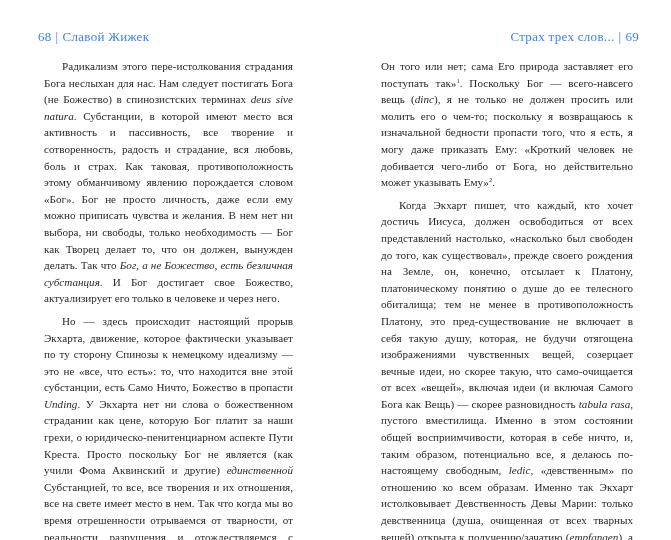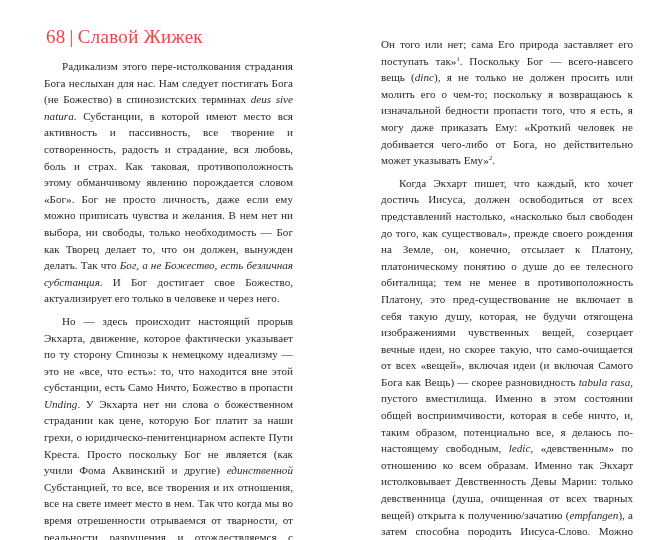--- a/index.html
+++ b/index.html
@@ -1,21 +1,21 @@
 <!DOCTYPE html>
 <html><head>
   <meta charset="utf-8">
   <style>
     html, body { margin: 0; padding: 0; background: #ffffff; }
     body { width: 671px; height: 540px; position: relative; overflow: hidden;
            font-family: "Liberation Serif", "DejaVu Serif", serif; color: #2a2a2a; }
     .page { position: absolute; top: 0; width: 335px; height: 540px; box-sizing: border-box; }
     .page.left { left: 0; padding: 30px 36px 0 38px; }
     .page.right { left: 335px; padding: 30px 31px 0 40px; }
-    .running-head { font-size: 19px; letter-spacing: 0.3px; height: 22px; line-height: 14px; color: #ef4444; margin-left: 8px; }
+    .running-head { font-size: 13px; letter-spacing: 0.3px; height: 22px; line-height: 14px; color: #3b82f6; }
     .running-head.left-rh { text-align: left; }
     .running-head.right-rh { text-align: right; }
     .running-head .sep { margin: 0 4px; }
     .text { font-size: 11.15px; line-height: 16.6px; text-align: justify; hyphens: manual; }
     .text p { margin: 6px; text-indent: 18px; }
     .text p.cont { text-indent: 0; }
     .text i { font-style: italic; }
     sup.ref { font-size: 6.5px; vertical-align: 4px; line-height: 0; }
   </style>
 </head>
@@ -25,18 +25,21 @@
   <div class="running-head left-rh">
     <span>68</span><span class="sep">|</span><span>Славой Жижек</span>
   </div>
   <div class="text">
       <p><span>Радикализм этого пере-истолкования страдания Бога неслыхан для нас. Нам следует постигать Бога (не Божество) в спинозистских терминах </span><i>deus sive natura</i><span>. Субстанции, в которой имеют место вся активность и пассивность, все творение и сотворенность, радость и страдание, вся любовь, боль и страх. Как таковая, противоположность этому обманчивому явлению порождается словом «Бог». Бог не просто личность, даже если ему можно приписать чувства и желания. В нем нет ни выбора, ни свободы, только необходимость — Бог как Творец делает то, что он должен, вынужден делать. Так что </span><i>Бог, а не Божество, есть безличная субстанция</i><span>. И Бог достигает свое Божество, актуализирует его только в человеке и через него.</span></p>
       <p><span>Но — здесь происходит настоящий прорыв Экхарта, движение, которое фактически указывает по ту сторону Спинозы к немецкому идеализму — это не «все, что есть»: то, что находится вне этой субстанции, есть Само Ничто, Божество в пропасти </span><i>Unding</i><span>. У Экхарта нет ни слова о божественном страдании как цене, которую Бог платит за наши грехи, о юридическо-пенитенциарном аспекте Пути Креста. Просто поскольку Бог не является (как учили Фома Аквинский и другие) </span><i>единственной</i><span> Субстанцией, то все, все творения и их отношения, все на свете имеет место в нем. Так что когда мы во время отрешенности отрываемся от тварности, от реальности разрушения и отождествляемся с пропастью Божества, мы больше не страдаем; все страдание остается там, где оно было всегда, в Божественной Субстанции, только нас там больше нет.</span></p>
     </div>
 </div>
 
 <div class="page right">
+  <div class="running-head right-rh">
+    <span>Страх трех слов...</span><span class="sep">|</span><span>69</span>
+  </div>
   <div class="text">
       <p class="cont"><span>Он того или нет; сама Его природа заставляет его поступать так»</span><sup class="ref">1</sup><span>. Поскольку Бог — всего-навсего вещь (</span><i>dinc</i><span>), я не только не должен просить или молить его о чем-то; поскольку я возвращаюсь к изначальной бедности пропасти того, что я есть, я могу даже приказать Ему: «Кроткий человек не добивается чего-либо от Бога, но действительно может указывать Ему»</span><sup class="ref">2</sup><span>.</span></p>
       <p><span>Когда Экхарт пишет, что каждый, кто хочет достичь Иисуса, должен освободиться от всех представлений настолько, «насколько был свободен до того, как существовал», прежде своего рождения на Земле, он, конечно, отсылает к Платону, платоническому понятию о душе до ее телесного обиталища; тем не менее в противоположность Платону, это пред-существование не включает в себя такую душу, которая, не будучи отягощена изображениями чувственных вещей, созерцает вечные идеи, но скорее такую, что само-очищается от всех «вещей», включая идеи (и включая Самого Бога как Вещь) — скорее разновидность </span><i>tabula rasa</i><span>, пустого вместилища. Именно в этом состоянии общей восприимчивости, которая в себе ничто, и, таким образом, потенциально все, я делаюсь по-настоящему свободным, </span><i>ledic</i><span>, «девственным» по отношению ко всем образам. Именно так Экхарт истолковывает Девственность Девы Марии: только девственница (душа, очищенная от всех тварных вещей) открыта к получению/зачатию (</span><i>empfangen</i><span>), а затем способна породить Иисуса-Слово. Можно сказать, предвосхищая здесь более позднее различение, свобода по Экхарту есть «свобода от», равно как и «свобода для»: свобода от всех тварных образов и как таковая свобода от того, чтобы постигать Бога и давать Ему рождение: «...Он был брюхат ничто, подобно тому, как женщина</span></p>
     </div>
 
 </div>
 
 </body></html>

